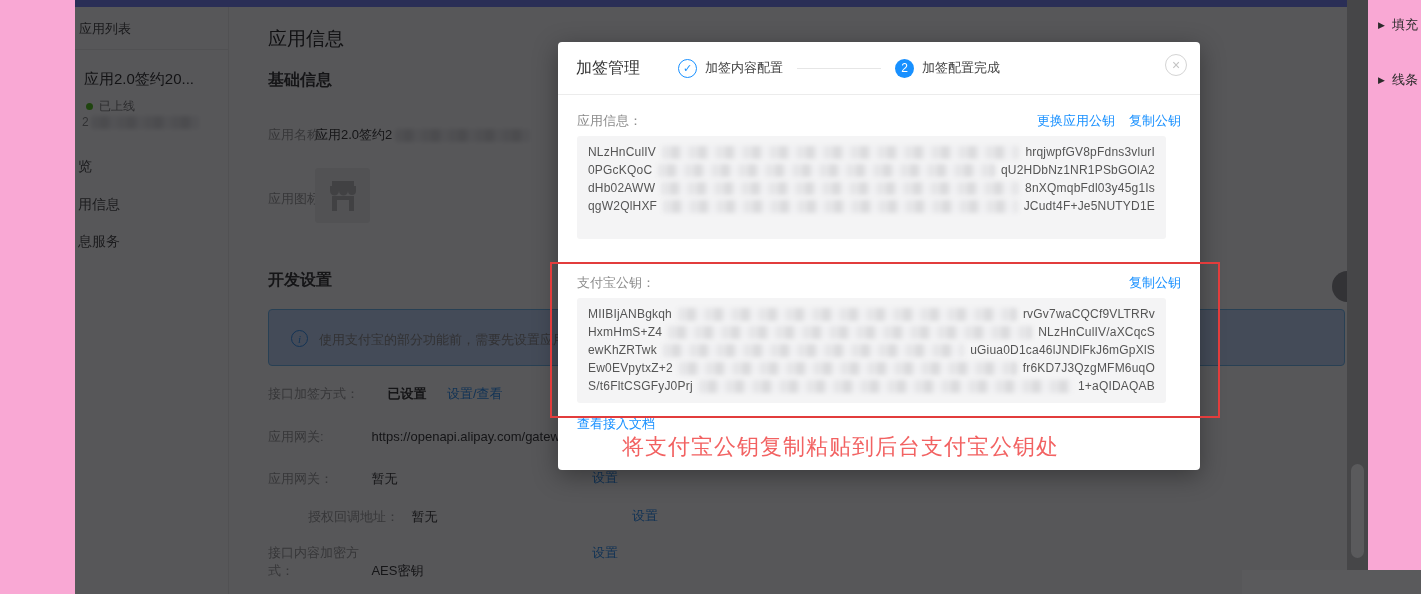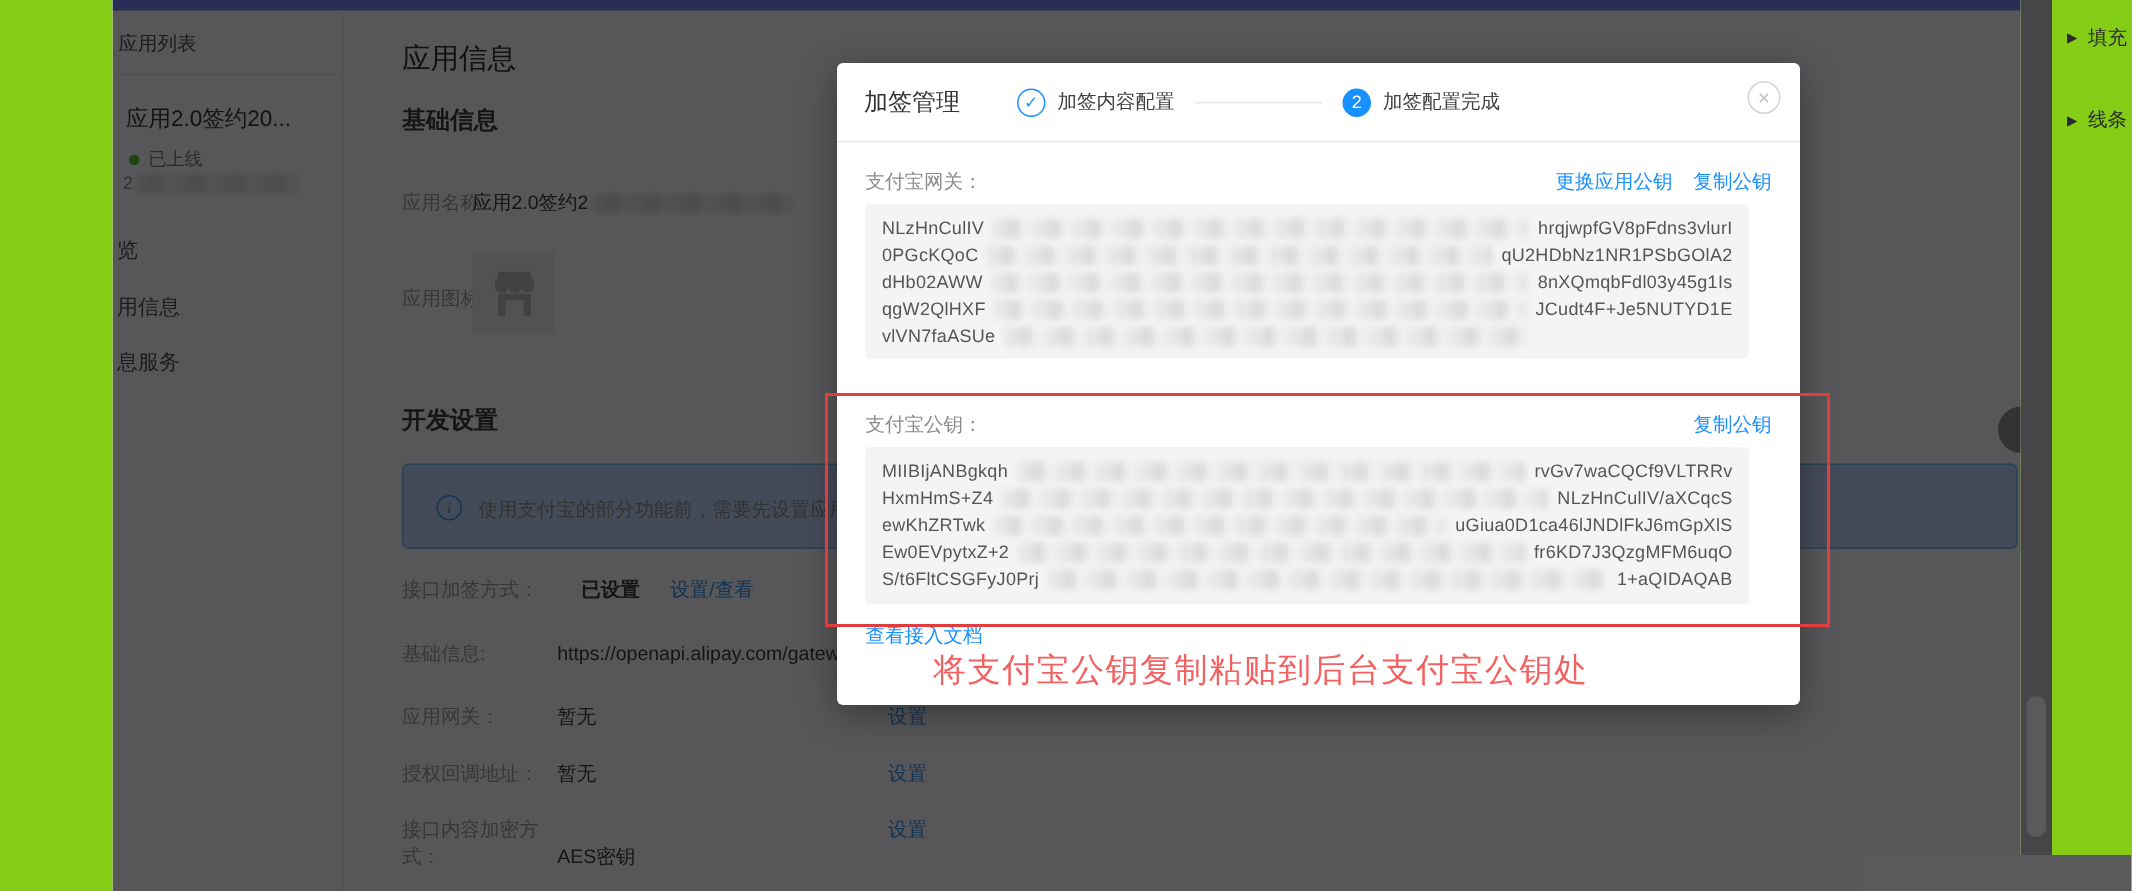--- a/index.html
+++ b/index.html
@@ -1,17 +1,17 @@
 <!DOCTYPE html>
 <html><head>
 <meta charset="utf-8">
 <style>
   * { margin:0; padding:0; box-sizing:border-box; font-family:"Liberation Sans","DejaVu Sans",sans-serif; }
   html,body { width:1421px; height:594px; overflow:hidden; }
-  .canvas { position:relative; width:1421px; height:594px; background:#84cc16; overflow:hidden; }
+  .canvas { position:relative; width:1421px; height:594px; background:#f9a8d4; overflow:hidden; }
 
   
   .shot { position:absolute; left:75px; top:0; width:1272px; height:594px; background:#ffffff; overflow:hidden; }
   .navbar { position:absolute; left:0; top:0; width:1272px; height:7px; background:#7480f4; }
   .abs { position:absolute; }
   .t13 { font-size:13px; color:#333; }
   .lbl { font-size:13px; color:#9b9b9b; }
   .link { font-size:13px; color:#2b8ff0; cursor:pointer; }
 
   
@@ -135,29 +135,29 @@
         <span>使用支付宝的部分功能前，需要先设置应用环境，</span><b>查看如</b>
       </span>
     </div>
 
     <div class="abs dev-row" style="top:384px;">
       <span class="rl">接口加签方式：</span>
       <span class="rv" style="font-weight:600;padding-left:16px;">已设置</span>
       <span class="link inline-link">设置/查看</span>
     </div>
     <div class="abs dev-row" style="top:427px;">
-      <span class="rl">基础信息:</span>
+      <span class="rl">应用网关:</span>
       <span class="rv">https://openapi.alipay.com/gateway.d</span>
     </div>
     <div class="abs dev-row" style="top:469px;">
       <span class="rl">应用网关：</span>
       <span class="rv">暂无</span>
       <span class="link col-link">设置</span>
     </div>
-    <div class="abs dev-row" style="top:507px;">
+    <div class="abs dev-row" style="top:507px;margin-left:40px;">
       <span class="rl">授权回调地址：</span>
       <span class="rv">暂无</span>
       <span class="link col-link">设置</span>
     </div>
     <div class="abs dev-row" style="top:544px;">
       <span class="rl">接口内容加密方式：</span>
       <span class="rv">AES密钥</span>
       <span class="link col-link">设置</span>
     </div>
 
@@ -172,21 +172,21 @@
       <div class="steps">
         <span class="step-ic step-done">✓</span>
         <span class="step-lb">加签内容配置</span>
         <span class="step-line"></span>
         <span class="step-ic step-cur">2</span>
         <span class="step-lb">加签配置完成</span>
       </div>
       <span class="m-close">×</span>
     </div>
 
-    <div class="m-lab" style="top:70px;">支付宝网关：</div>
+    <div class="m-lab" style="top:70px;">应用信息：</div>
     <div class="m-acts" style="top:70px;">
       <span>更换应用公钥</span>
       <span>复制公钥</span>
     </div>
     <div class="keybox" style="top:94px;height:103px;">
       <div class="kl">
           <span>NLzHnCulIV</span>
           <span class="patch"></span>
           <span>hrqjwpfGV8pFdns3vlurI</span>
         </div>
@@ -198,25 +198,20 @@
       <div class="kl">
           <span>dHb02AWW</span>
           <span class="patch"></span>
           <span>8nXQmqbFdl03y45g1Is</span>
         </div>
       <div class="kl">
           <span>qgW2QlHXF</span>
           <span class="patch"></span>
           <span>JCudt4F+Je5NUTYD1E</span>
         </div>
-      <div class="kl">
-          <span>vlVN7faASUe</span>
-          <span class="patch short"></span>
-          <span></span>
-        </div>
     </div>
 
     <div class="m-lab" style="top:232px;">支付宝公钥：</div>
     <div class="m-acts" style="top:232px;">
       <span>复制公钥</span>
     </div>
     <div class="keybox" style="top:256px;height:105px;">
       <div class="kl">
           <span>MIIBIjANBgkqh</span>
           <span class="patch"></span>

